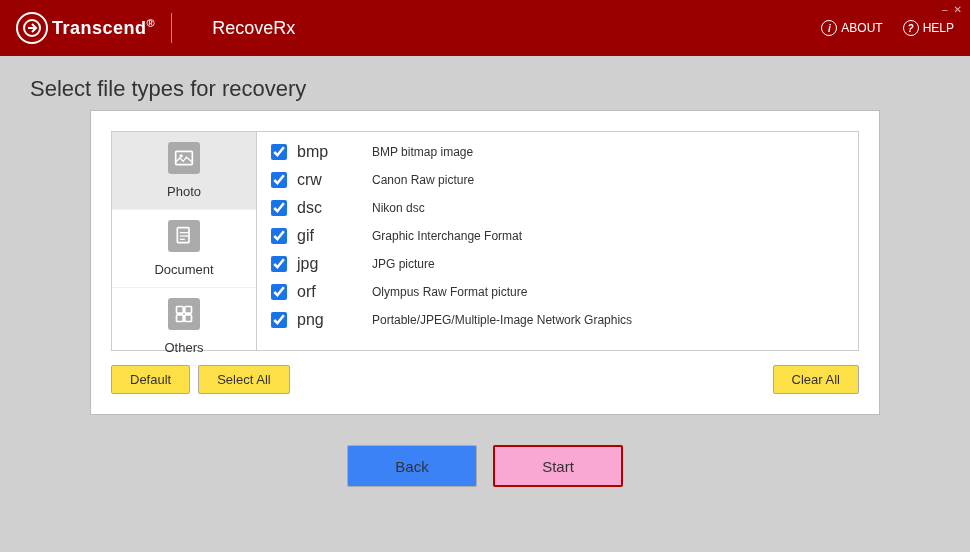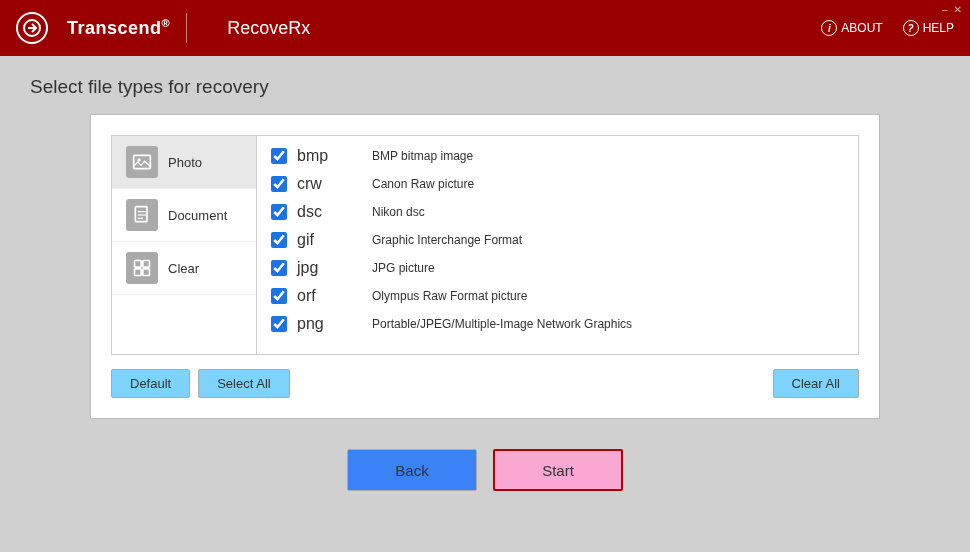--- a/index.html
+++ b/index.html
@@ -17,21 +17,21 @@
       background: #9b0000;
       height: 56px;
       display: flex;
       align-items: center;
       padding: 0 16px;
       position: relative;
     }
     .titlebar-logo {
       display: flex;
       align-items: center;
-      gap: 19px;
+      gap: 4px;
     }
     .titlebar-logo-icon {
       width: 32px;
       height: 32px;
       border: 2px solid white;
       border-radius: 50%;
       display: flex;
       align-items: center;
       justify-content: center;
       color: white;
@@ -94,23 +94,23 @@
     }
     .window-ctrl {
       cursor: pointer;
     }
 
     
     .content {
       padding: 20px 30px;
     }
     .page-title {
-      font-size: 19px;
-      color: #333;
-      margin-bottom: 16px;
+      font-size: 22px;
+      color: #333;
+      margin-bottom: 8px;
       font-weight: normal;
     }
 
     
     .panel {
       background: white;
       border: 1px solid #bbb;
       width: 790px;
       margin: 0 auto;
       padding: 20px;
@@ -130,20 +130,21 @@
       flex-shrink: 0;
     }
     .sidebar-item {
       display: flex;
       align-items: center;
       gap: 10px;
       padding: 10px 14px;
       cursor: pointer;
       border-bottom: 1px solid #eee;
       color: #333;
+      flex-direction: column;
     }
     .sidebar-item.active {
       background: #e8e8e8;
       font-weight: 500;
     }
     .sidebar-item-icon {
       width: 32px;
       height: 32px;
       background: #aaa;
       border-radius: 3px;
@@ -211,21 +212,21 @@
       margin-top: 14px;
     }
     .btn-group-left {
       display: flex;
       gap: 8px;
     }
     .btn {
       padding: 6px 18px;
       font-size: 13px;
       border: 1px solid #aaa;
-      background: #7dd3fc;
+      background: #fde047;
       cursor: pointer;
       border-radius: 2px;
       color: #333;
     }
 
     
     .bottom-nav {
       display: flex;
       justify-content: center;
       gap: 16px;
@@ -310,21 +311,21 @@
         </div>
         <div class="sidebar-item">
           <div class="sidebar-item-icon">
             <svg viewBox="0 0 24 24" xmlns="http://www.w3.org/2000/svg">
               <rect x="3" y="3" width="8" height="8" rx="1" fill="none" stroke="white" stroke-width="2"></rect>
               <rect x="13" y="3" width="8" height="8" rx="1" fill="none" stroke="white" stroke-width="2"></rect>
               <rect x="3" y="13" width="8" height="8" rx="1" fill="none" stroke="white" stroke-width="2"></rect>
               <rect x="13" y="13" width="8" height="8" rx="1" fill="none" stroke="white" stroke-width="2"></rect>
             </svg>
           </div>
-          <span class="sidebar-label">Clear</span>
+          <span class="sidebar-label">Others</span>
         </div>
       </div>
 
       <div class="filelist" id="file-list-container">
 
       <div class="file-row">
             <input type="checkbox" class="file-checkbox" checked="" style="">
             <span class="file-ext">bmp</span>
             <span class="file-desc">BMP bitmap image</span>
           </div>

